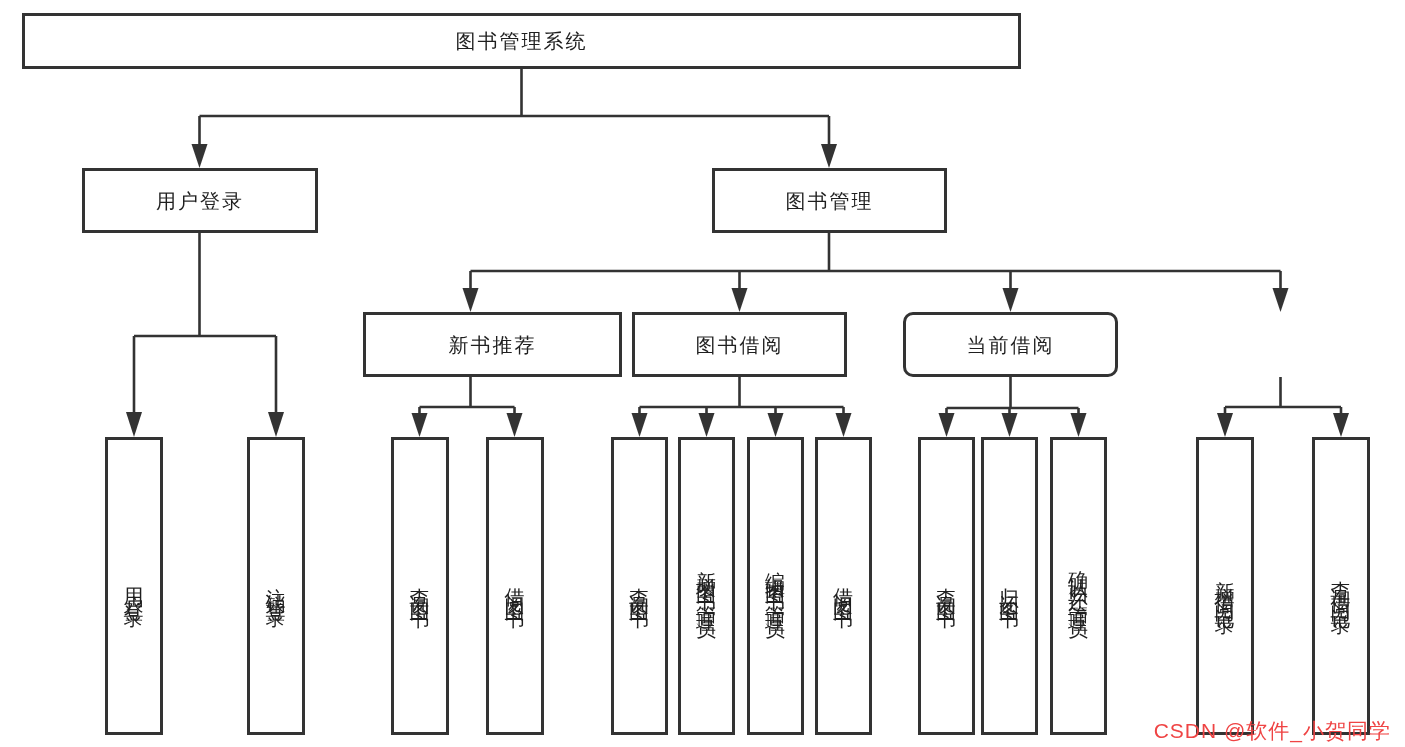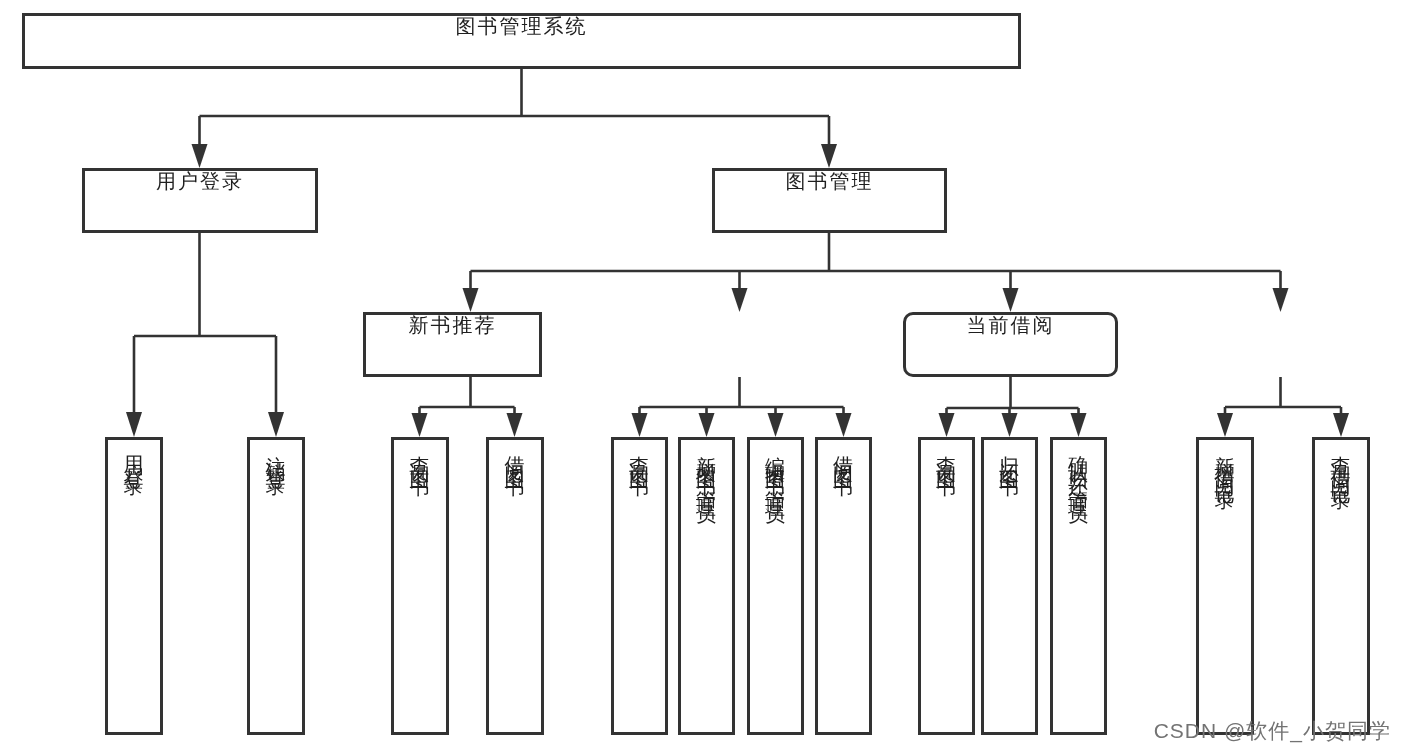--- a/index.html
+++ b/index.html
@@ -30,20 +30,21 @@
   .connectors polygon {
     fill: #333333;
     stroke: none;
   }
   .node {
     position: absolute;
     box-sizing: border-box;
     border: 3px solid #333333;
     background: #ffffff;
     display: flex;
+    align-items: center;
     justify-content: center;
     color: #1f1f1f;
     font-size: 20px;
     line-height: 1;
   }
   .node .label {
     letter-spacing: 2px;
     white-space: nowrap;
   }
   .node.vbox .label {
@@ -51,21 +52,21 @@
     text-orientation: mixed;
     letter-spacing: 7px;
     white-space: normal;
     max-height: 284px;
   }
   .watermark {
     position: absolute;
     right: 14px;
     bottom: 2px;
     font-size: 21px;
-    color: #737373;
+    color: #ef4444;
     letter-spacing: 1px;
     white-space: nowrap;
   }
 </style>
 </head>
 <body>
 
 <div class="canvas">
 
   <svg class="connectors" viewBox="0 0 1405 747" xmlns="http://www.w3.org/2000/svg">
@@ -108,22 +109,25 @@
     <span class="label">图书管理系统</span>
   </div>
 
   <div class="node" style="left:82px; top:168px; width:236px; height:65px;">
     <span class="label">用户登录</span>
   </div>
   <div class="node" style="left:712px; top:168px; width:235px; height:65px;">
     <span class="label">图书管理</span>
   </div>
 
-  <div class="node" style="left:363px; top:312px; width:179px; height:65px;">
+  <div class="node" style="left:363px; top:312px; width:259px; height:65px;">
     <span class="label">新书推荐</span>
+  </div>
+  <div class="node" style="left:632px; top:312px; width:215px; height:65px;">
+    <span class="label">图书借阅</span>
   </div>
   <div class="node" style="left:903px; top:312px; width:215px; height:65px;border-radius:10px;">
     <span class="label">当前借阅</span>
   </div>
 
   <div class="node vbox" style="left:105px; top:437px; width:58px; height:298px;">
     <span class="label">用户登录</span>
   </div>
   <div class="node vbox" style="left:247px; top:437px; width:58px; height:298px;">
     <span class="label">注销登录</span>

